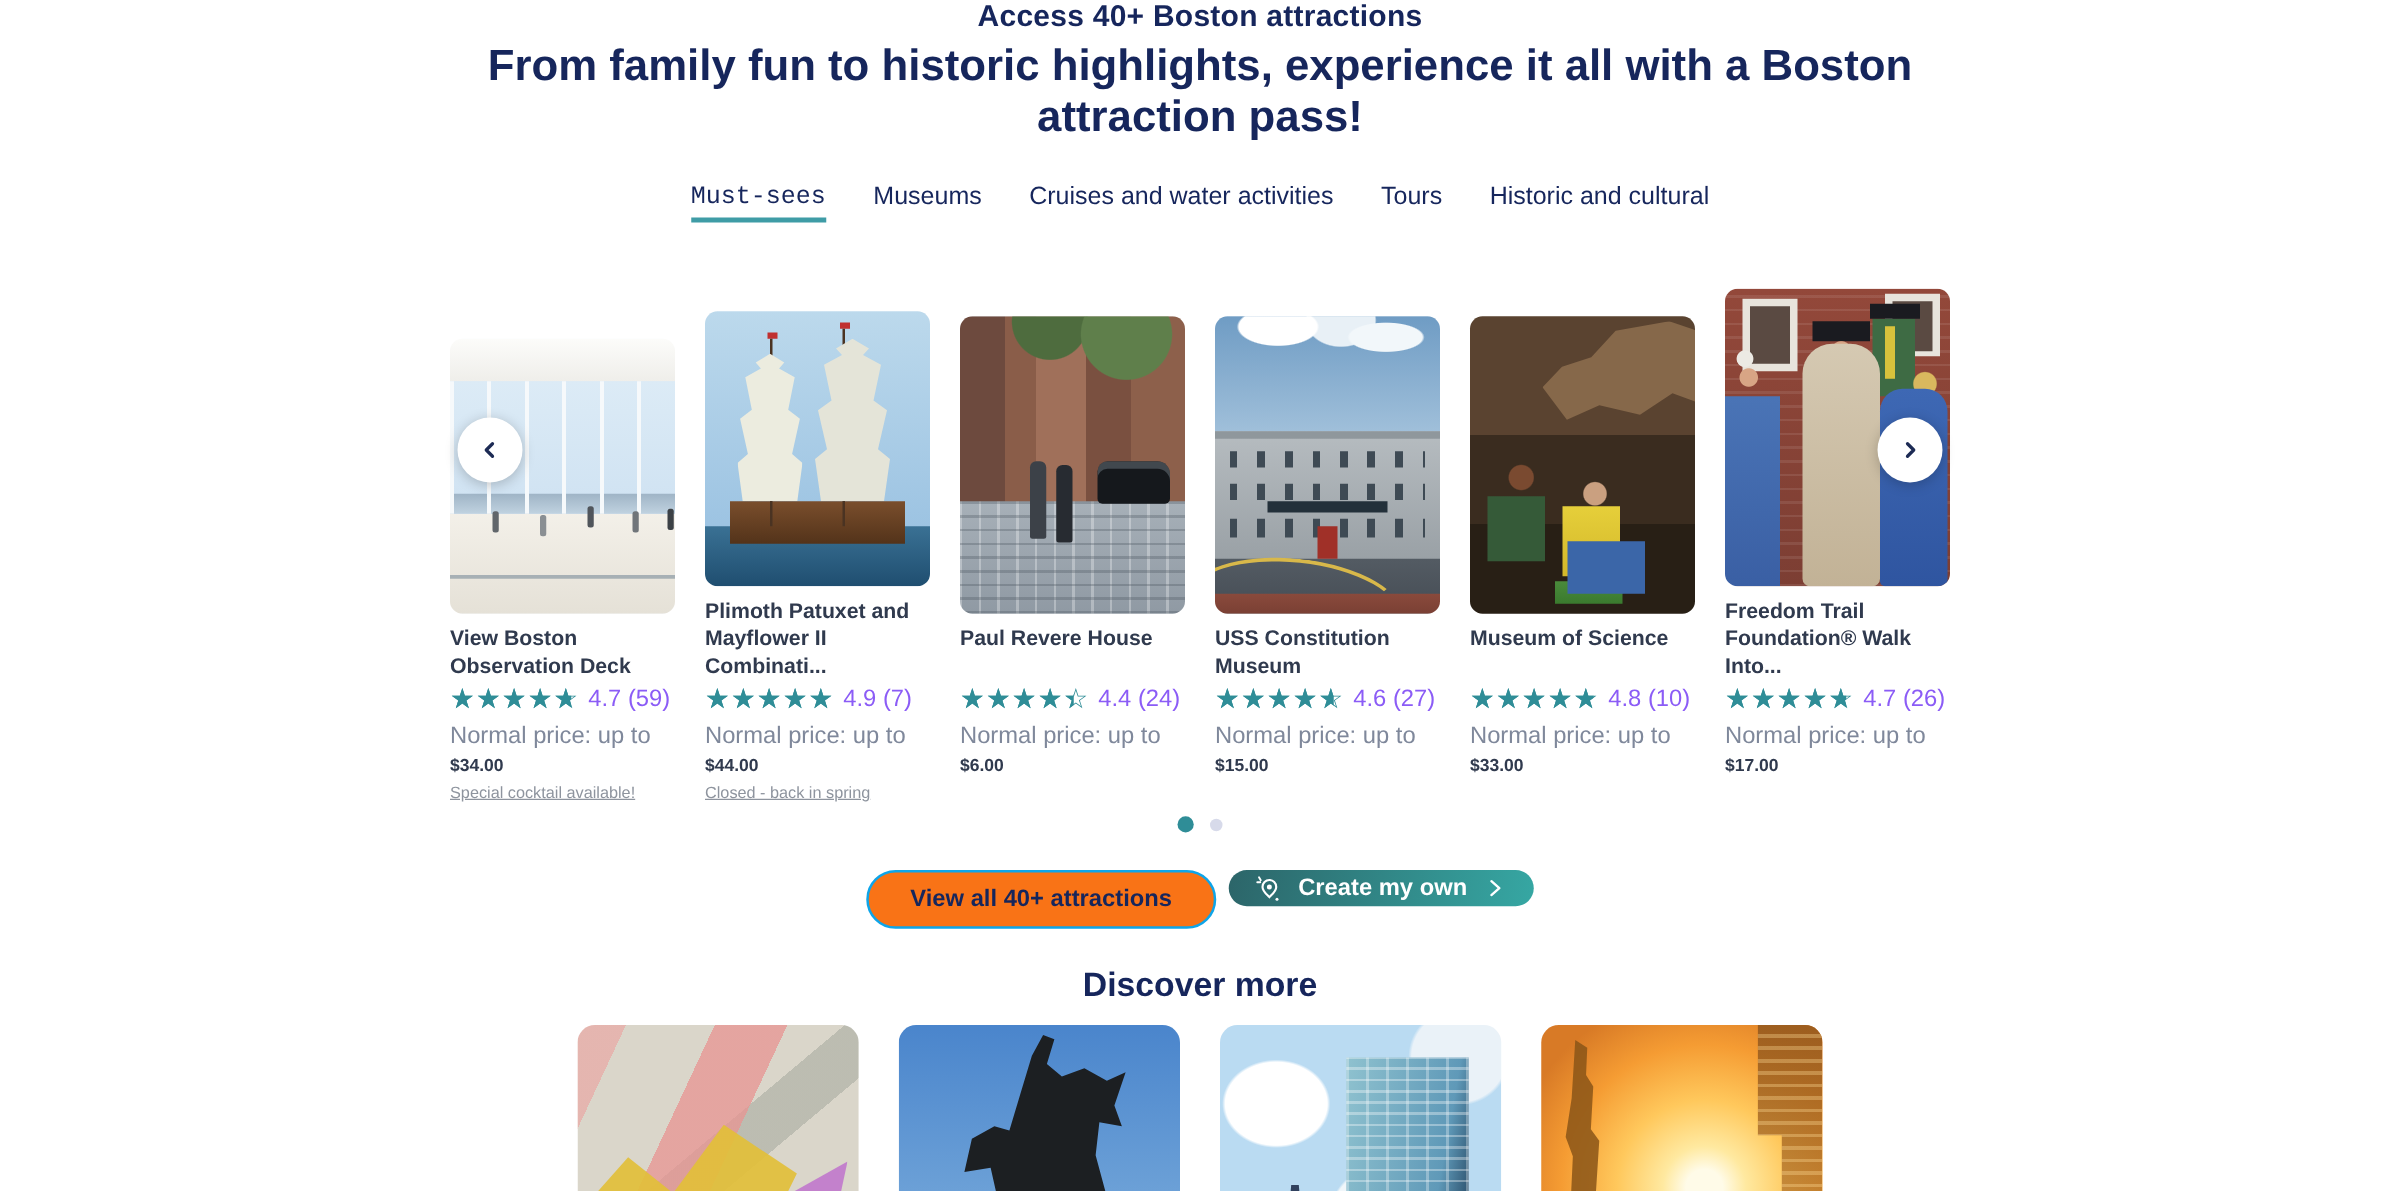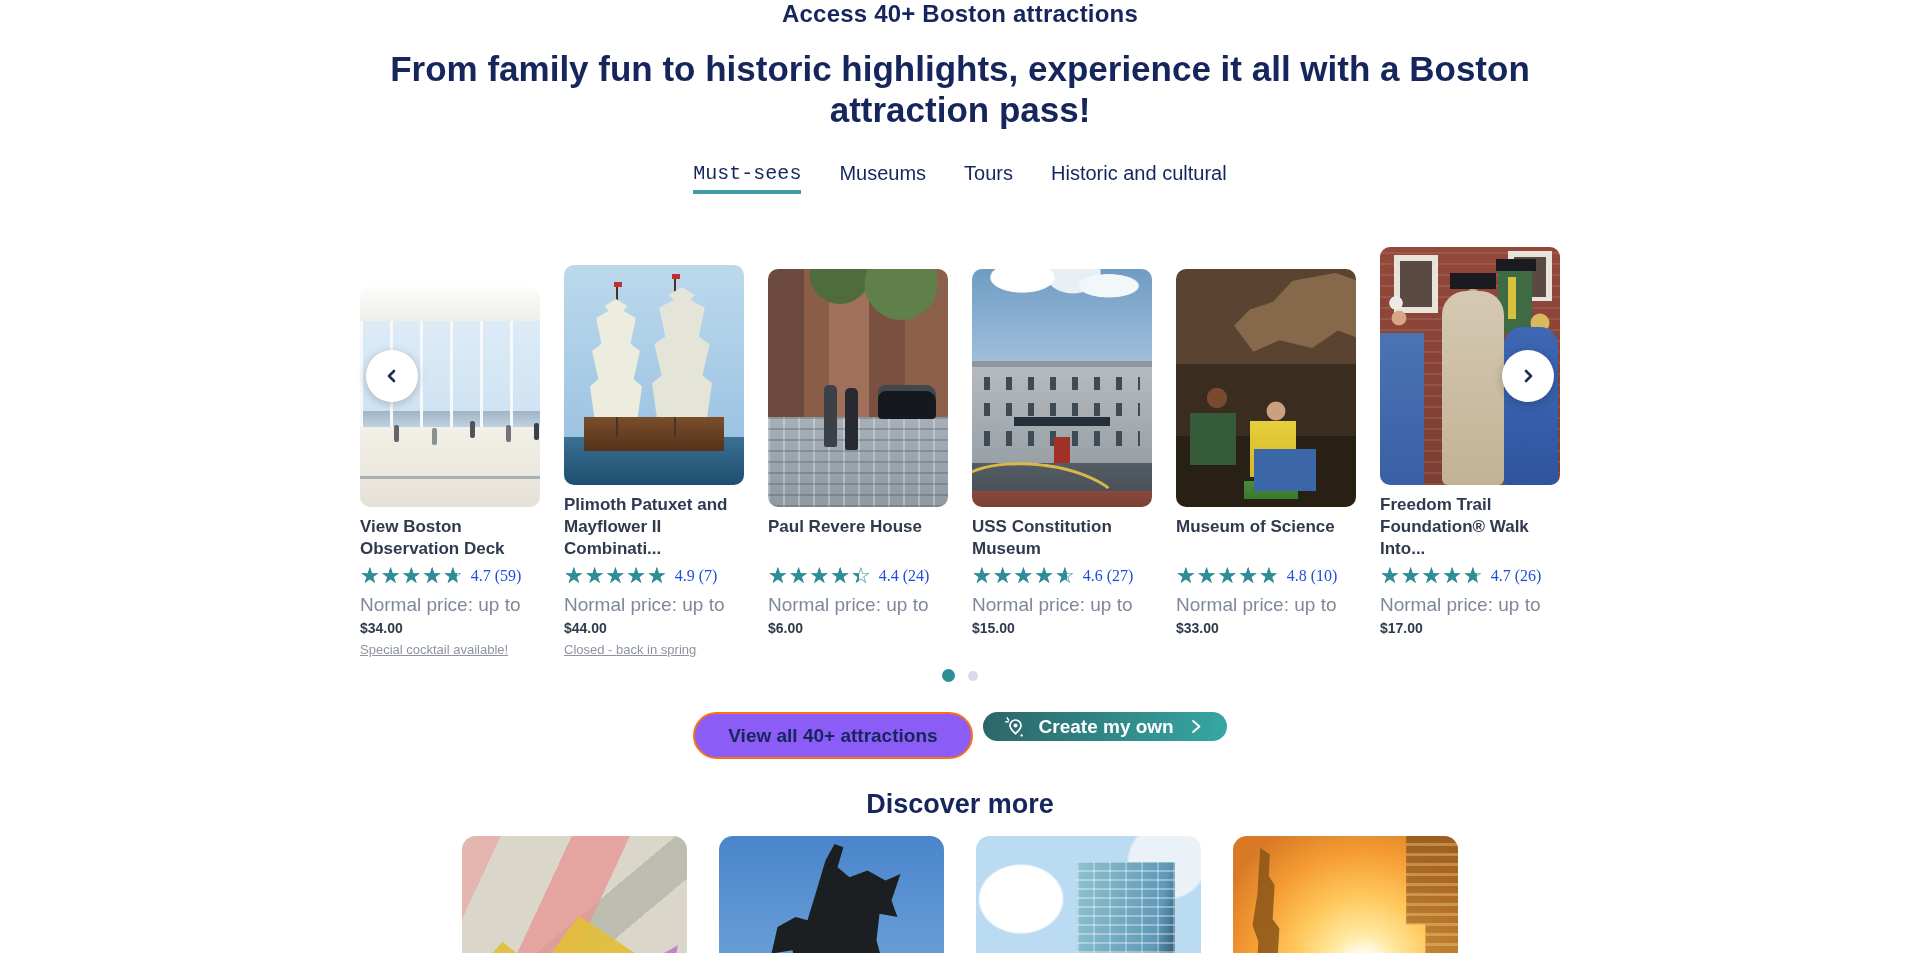--- a/index.html
+++ b/index.html
@@ -2,21 +2,21 @@
 <html><head>
 <meta charset="utf-8">
 <style>
   * { box-sizing: border-box; margin: 0; padding: 0; }
   html,body { width:1920px; height:953px; overflow:hidden; background:#fff;
     font-family:"Liberation Sans", sans-serif; }
 
   
   .eyebrow { padding-top:0; text-align:center; font-size:24px; font-weight:700;
     color:#16265c; letter-spacing:.2px; }
-  .page-title { margin:20px auto 0; max-width:1180px; text-align:center; font-size:35px;
+  .page-title { margin:4px auto 0; max-width:1180px; text-align:center; font-size:35px;
     line-height:41px; font-weight:600; color:#16265c; }
 
   
   .tabs { margin-top:32px; display:flex; justify-content:center; gap:38px; }
   .tab { font-size:20px; color:#16265c; font-weight:500; text-decoration:none;
     padding-bottom:5px; cursor:pointer; border-bottom:4px solid transparent; }
   .tab.active { border-bottom-color:#3f9ca6;font-family:Liberation Mono, monospace; }
 
   
   .carousel { position:relative; width:1200px; margin:53px auto 0; }
@@ -28,38 +28,38 @@
   .h220 { height:220px; } .h238 { height:238px; }
 
   .ct { margin-top:9px; font-size:17px; line-height:22px; font-weight:700;
     color:#303a4e; min-height:44px; }
   .stars-row { margin-top:5px; display:flex; align-items:center; gap:7px; }
   .stars { position:relative; display:inline-block; line-height:1;
     font-family:"DejaVu Sans", sans-serif; font-size:22px; color:#2f8d97;
     letter-spacing:1px; white-space:nowrap; }
   .stars-fill { position:absolute; left:0; top:0; overflow:hidden; white-space:nowrap;
     width:0; }
-  .rt { font-size:16px; color:#1d4ed8;font-family:Liberation Serif, serif; }
+  .rt { font-size:19px; color:#8b5cf6; }
   .pl { margin-top:7px; font-size:19px; color:#7f889b; }
   .pv { margin-top:4px; font-size:14px; font-weight:700; color:#303a4e; }
   .nt { margin-top:6px; font-size:13px; color:#8e949e; min-height:17px;text-decoration:underline; }
 
   .nav { position:absolute; top:103px; width:52px; height:52px; border-radius:50%;
     background:#fff; border:none; box-shadow:0 2px 10px rgba(0,0,0,.22); cursor:pointer;
     display:flex; align-items:center; justify-content:center; z-index:5; }
   .nav.prev { left:6px; } .nav.next { right:6px; }
 
   .dots { margin-top:10px; display:flex; justify-content:center; align-items:center;
     gap:13px; }
   .dot { width:10px; height:10px; border-radius:50%; background:#d7daea; cursor:pointer; }
   .dot.active { width:13px; height:13px; background:#2f8d97; }
 
   
   .cta { margin-top:30px; display:flex; justify-content:center; gap:10px; }
-  .btn-outline { height:47px; padding:0 33px; background:#8b5cf6; border:2px solid #f97316;
+  .btn-outline { height:47px; padding:0 33px; background:#f97316; border:2px solid #0ea5e9;
     border-radius:26px; font-family:inherit; font-size:19px; font-weight:600;
     color:#16265c; cursor:pointer; }
   .btn-teal { height:29px; padding:0 22px 0 20px; border:none; border-radius:26px;
     background:linear-gradient(100deg,#2c6569 0%,#36a7a3 100%); color:#fff;
     font-family:inherit; font-size:19px; font-weight:700; cursor:pointer;
     display:flex; align-items:center; gap:12px; }
 
   
   .discover-h { margin-top:30px; text-align:center; font-size:27px; font-weight:700;
     color:#16265c; }
@@ -222,20 +222,21 @@
 </style>
 </head>
 <body>
 
 <div class="eyebrow">Access 40+ Boston attractions</div>
 <h1 class="page-title">From family fun to historic highlights, experience it all with a Boston attraction pass!</h1>
 
 <nav class="tabs">
   <a class="tab active">Must-sees</a>
   <a class="tab">Museums</a>
+  <a class="tab">Cruises and water activities</a>
   <a class="tab">Tours</a>
   <a class="tab">Historic and cultural</a>
 </nav>
 
 <div class="carousel">
   <button class="nav prev">
     <svg width="26" height="26" viewBox="0 0 26 26">
         <polyline points="15 8 10 13 15 18" fill="none" stroke="#1d2b55" stroke-width="2.6" stroke-linecap="round" stroke-linejoin="round"></polyline>
       </svg>
   </button>

